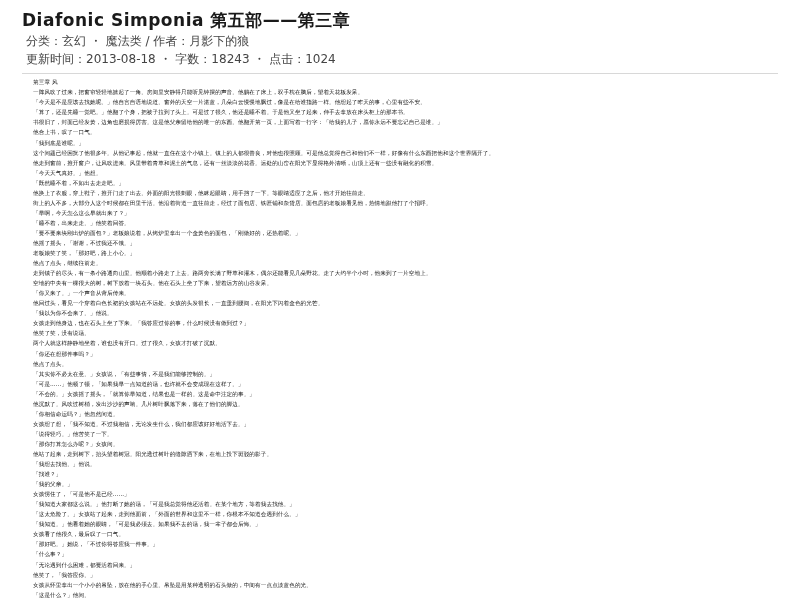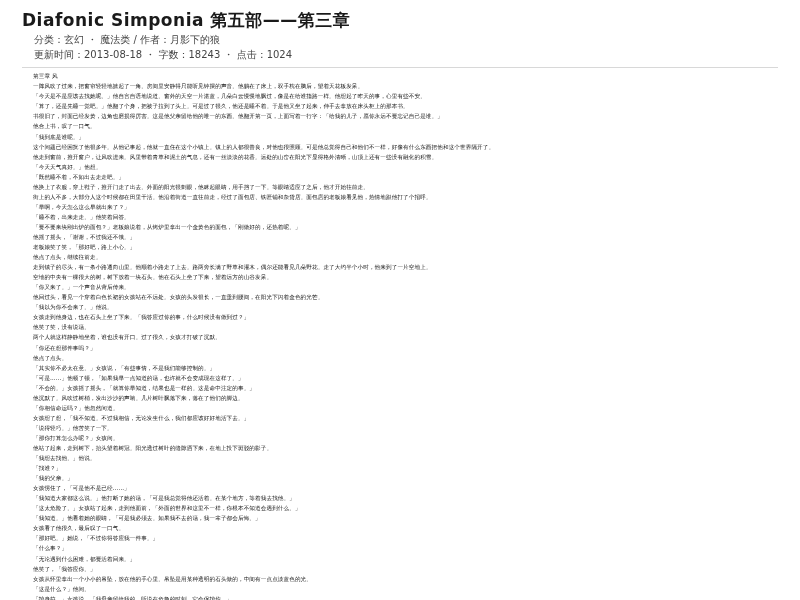--- a/index.html
+++ b/index.html
@@ -25,24 +25,24 @@
     font-family: "DejaVu Sans", "Liberation Sans", sans-serif;
     font-size: 17px;
     font-weight: bold;
     letter-spacing: 0.5px;
     color: #1a1a1a;
     white-space: nowrap;
     line-height: 1.25;
     margin: 0 0 1px 0;
   }
   .byline {
-    font-size: 10px;
+    font-size: 12px;
     color: #444;
     line-height: 1.5;
-    margin: 0 0 5px 12px;
+    margin: 0 0 5px 4px;
     white-space: nowrap;
   }
   .byline span {
     margin-right: 6px;
   }
   .rule {
     border: 0;
     border-top: 1px solid #d8d8d8;
     margin: 2px 0 4px 0;
   }

